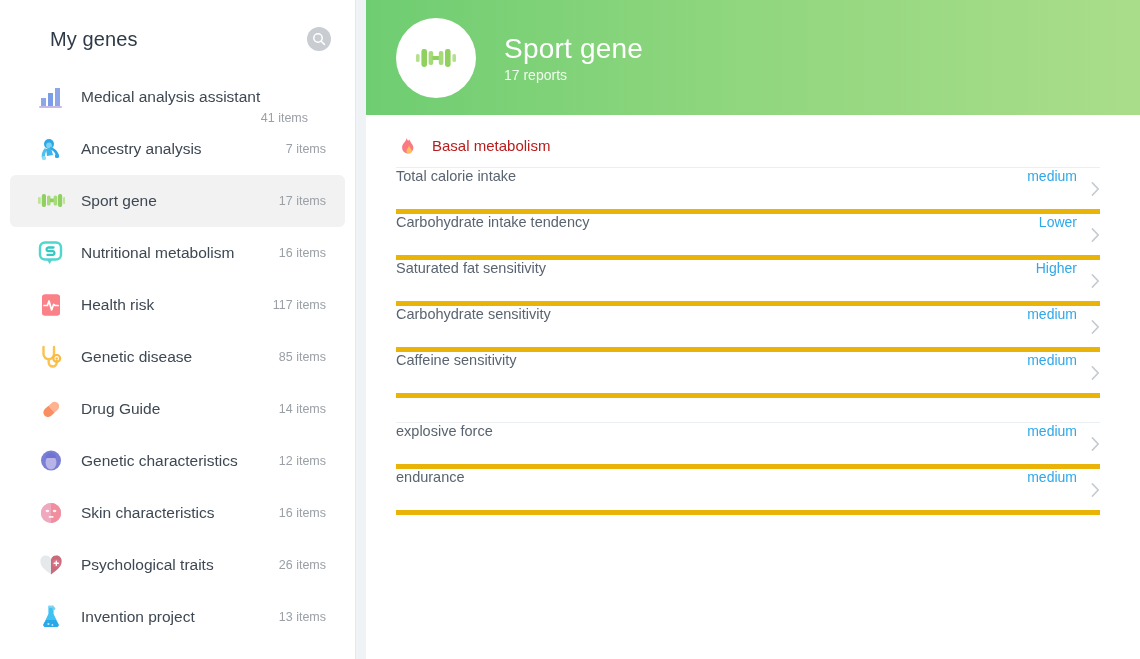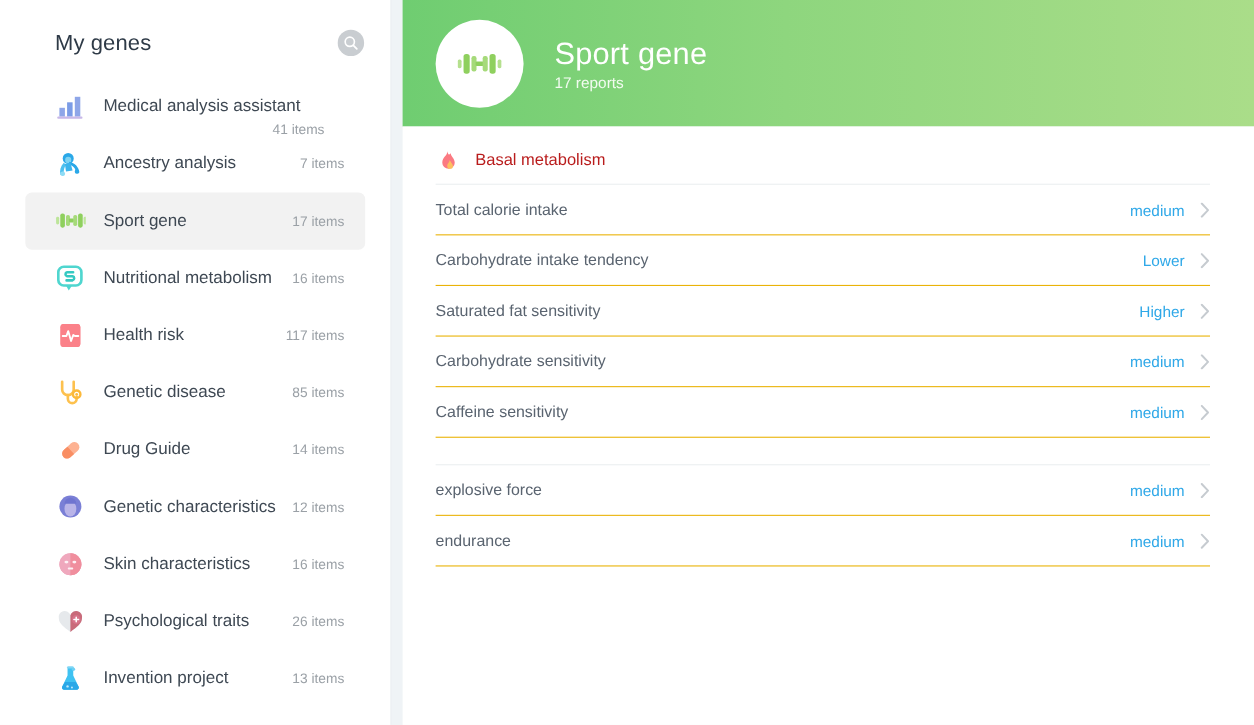--- a/index.html
+++ b/index.html
@@ -27,21 +27,21 @@
     font-size: 20px; color: #2e3a47; font-weight: normal;
     letter-spacing: .1px;
   }
   .search-btn {
     width: 24px; height: 24px; border-radius: 50%;
     background: #c9cdd1; display: flex; align-items: center; justify-content: center;
     cursor: pointer; border: none; flex: 0 0 24px;
   }
   .search-btn svg { display: block; }
 
-  .nav { margin-top: 20px; padding: 0 23px; }
+  .nav { margin-top: 20px; padding: 0 10px; }
   .nav-item {
     display: flex; align-items: center;
     height: 52px; border-radius: 6px; padding: 0 19px 0 27px;
     cursor: pointer;
   }
   .nav-item.active { background: #f2f2f2; }
   .nav-ico {
     width: 28px; height: 28px; flex: 0 0 28px; margin-right: 16px;
     display: flex; align-items: center; justify-content: center;
   }
@@ -85,22 +85,22 @@
   .section-head {
     display: flex; align-items: center; height: 52px; padding-top: 8px;
   }
   .sec-ico {
     width: 22px; height: 22px; flex: 0 0 22px; margin-right: 14px;
     display: flex; align-items: center; justify-content: center;
   }
   .sec-title { font-size: 15px; color: #b91c1c; text-align: center; }
   .rows { border-top: 1px solid #eceff1; }
   .row {
-    display: flex; align-items: center; height: 46px;
-    border-bottom: 1px solid #eab308; cursor: pointer;
+    display: flex; height: 46px;
+    border-bottom: 5px solid #eab308; cursor: pointer;
   }
   .row-label { font-size: 14.5px; color: #5a6470; }
   .row-val {
     margin-left: auto; font-size: 14px; color: #2fa8e8;
   }
   .chev { margin-left: 14px; display: flex; align-items: center; }
   .spacer { height: 24px; }
 </style>
 </head>
 <body>

